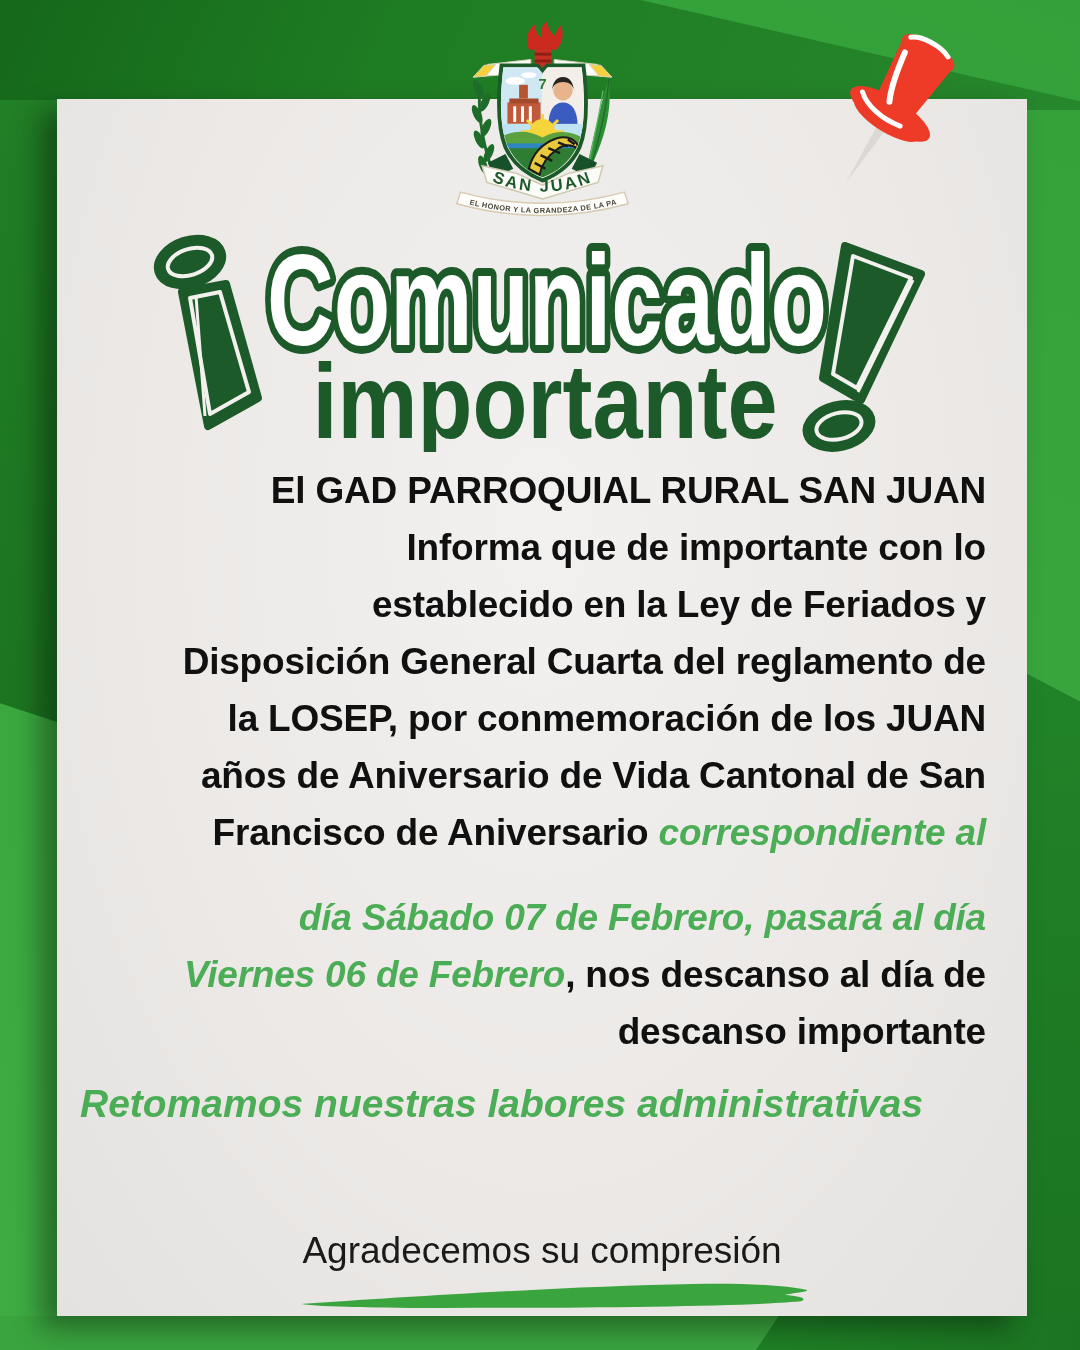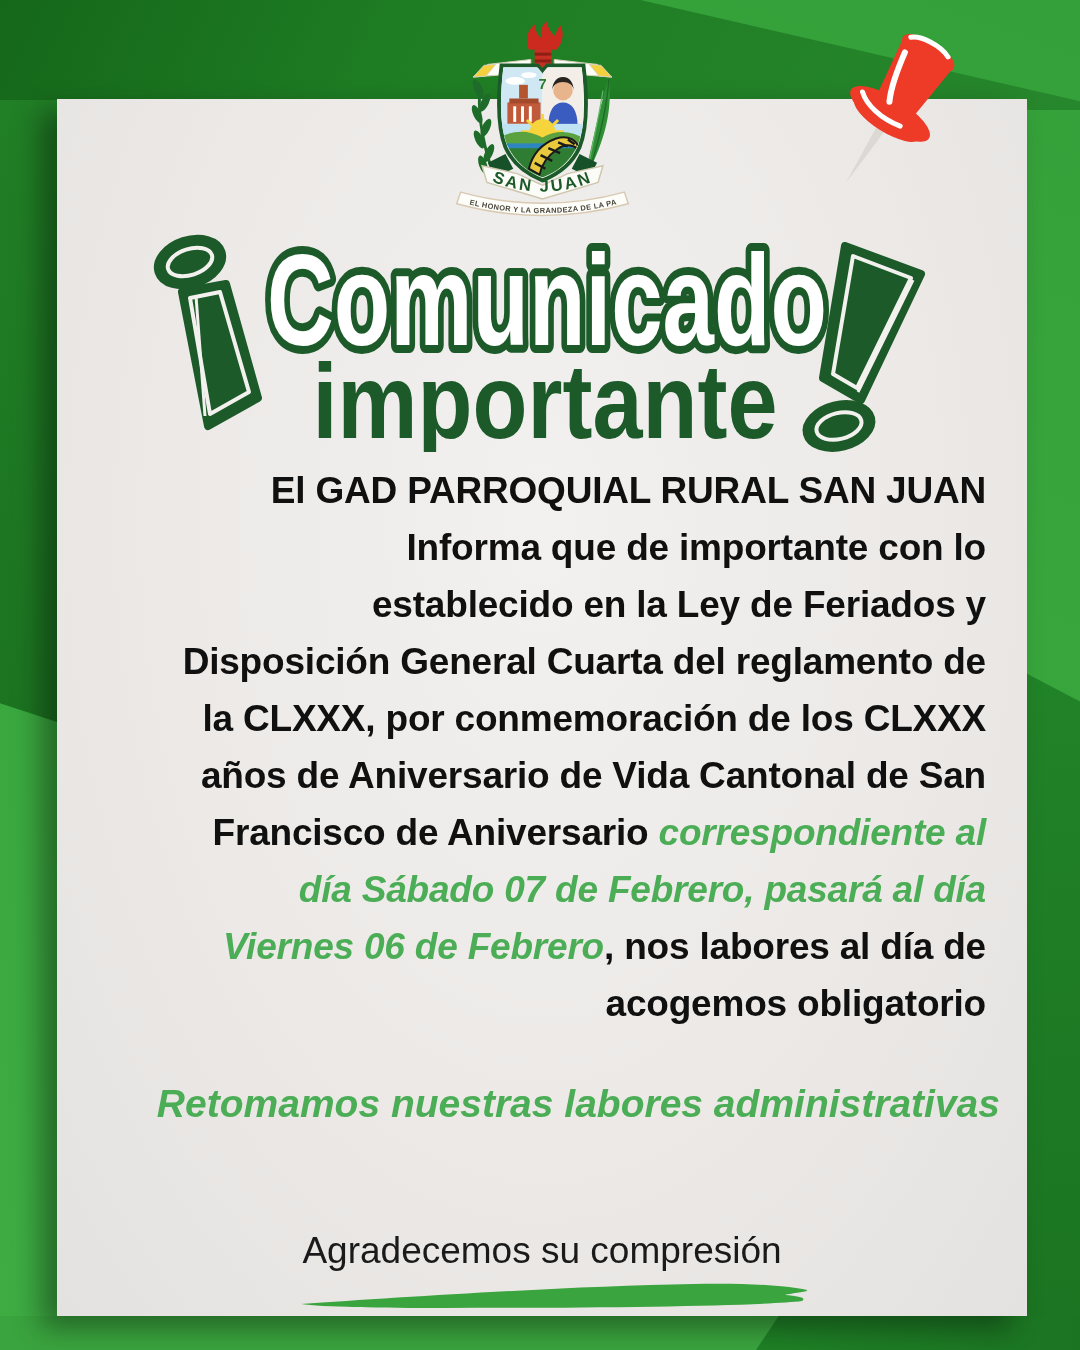--- a/index.html
+++ b/index.html
@@ -37,24 +37,24 @@
   
   .title-svg{position:absolute;left:197px;top:220px;width:700px;height:232px;z-index:4;}
   .excl{position:absolute;z-index:4;}
   .excl-left{left:146px;top:226px;width:120px;height:215px;}
   .excl-right{left:795px;top:230px;width:150px;height:230px;}
 
   
   .body-text{position:absolute;left:98px;top:462px;width:888px;z-index:3;
       text-align:right;font-size:37px;font-weight:bold;line-height:57px;
       letter-spacing:-0.2px;color:#101010;}
-  .green{color:#4bad55;font-style:italic;}
+  .green{color:#4bad55;font-style:italic;margin-top:28px;}
 
   .resume{position:absolute;left:80px;top:1074px;width:920px;z-index:3;
-      text-align:right;font-size:39px;font-weight:bold;font-style:italic;
+      text-align:left;font-size:39px;font-weight:bold;font-style:italic;
       line-height:59px;color:#4bad55;}
   .resume .dot{color:#101010;font-style:normal;}
 
   .thanks{position:absolute;left:62px;top:1230px;width:960px;z-index:3;
       text-align:center;font-size:37px;font-weight:normal;color:#1a1a1a;}
   .brush{position:absolute;left:293px;top:1277px;width:525px;height:34px;z-index:3;}
 </style>
 </head>
 <body>
 
@@ -205,26 +205,26 @@
       <path d="M118 50 L63 162" stroke-width="3"></path>
       <ellipse cx="44" cy="196" rx="23" ry="13" transform="rotate(-14 44 196)"></ellipse>
     </g>
   </svg>
 
   <div class="body-text">
     <div>El GAD PARROQUIAL RURAL SAN JUAN</div>
     <div>Informa que de importante con lo</div>
     <div>establecido en la Ley de Feriados y</div>
     <div>Disposición General Cuarta del reglamento de</div>
-    <div>la CLXXX, por conmemoración de los CLXXX</div>
+    <div>la LOSEP, por conmemoración de los JUAN</div>
     <div>años de Aniversario de Vida Cantonal de San</div>
     <div><span>Francisco de Aniversario </span><span class="green">correspondiente al</span></div>
     <div class="green">día Sábado 07 de Febrero, pasará al día</div>
-    <div><span class="green">Viernes 06 de Febrero</span><span>, nos labores al día de</span></div>
-    <div>acogemos obligatorio</div>
+    <div><span class="green">Viernes 06 de Febrero</span><span>, nos descanso al día de</span></div>
+    <div>descanso importante</div>
   </div>
 
   <div class="resume">
     <div>Retomamos nuestras labores administrativas</div>
   </div>
 
   <div class="thanks">Agradecemos su compresión</div>
   <svg class="brush" viewBox="0 0 525 34">
     <path d="M8 27 C110 20 280 9 400 7 C450 6 490 8 514 13 C516 15 500 16 492 18 C506 19 514 21 509 24 C470 29 300 31 150 31 C90 31 28 30 8 27 Z" fill="#3aa43e"></path>
   </svg>

